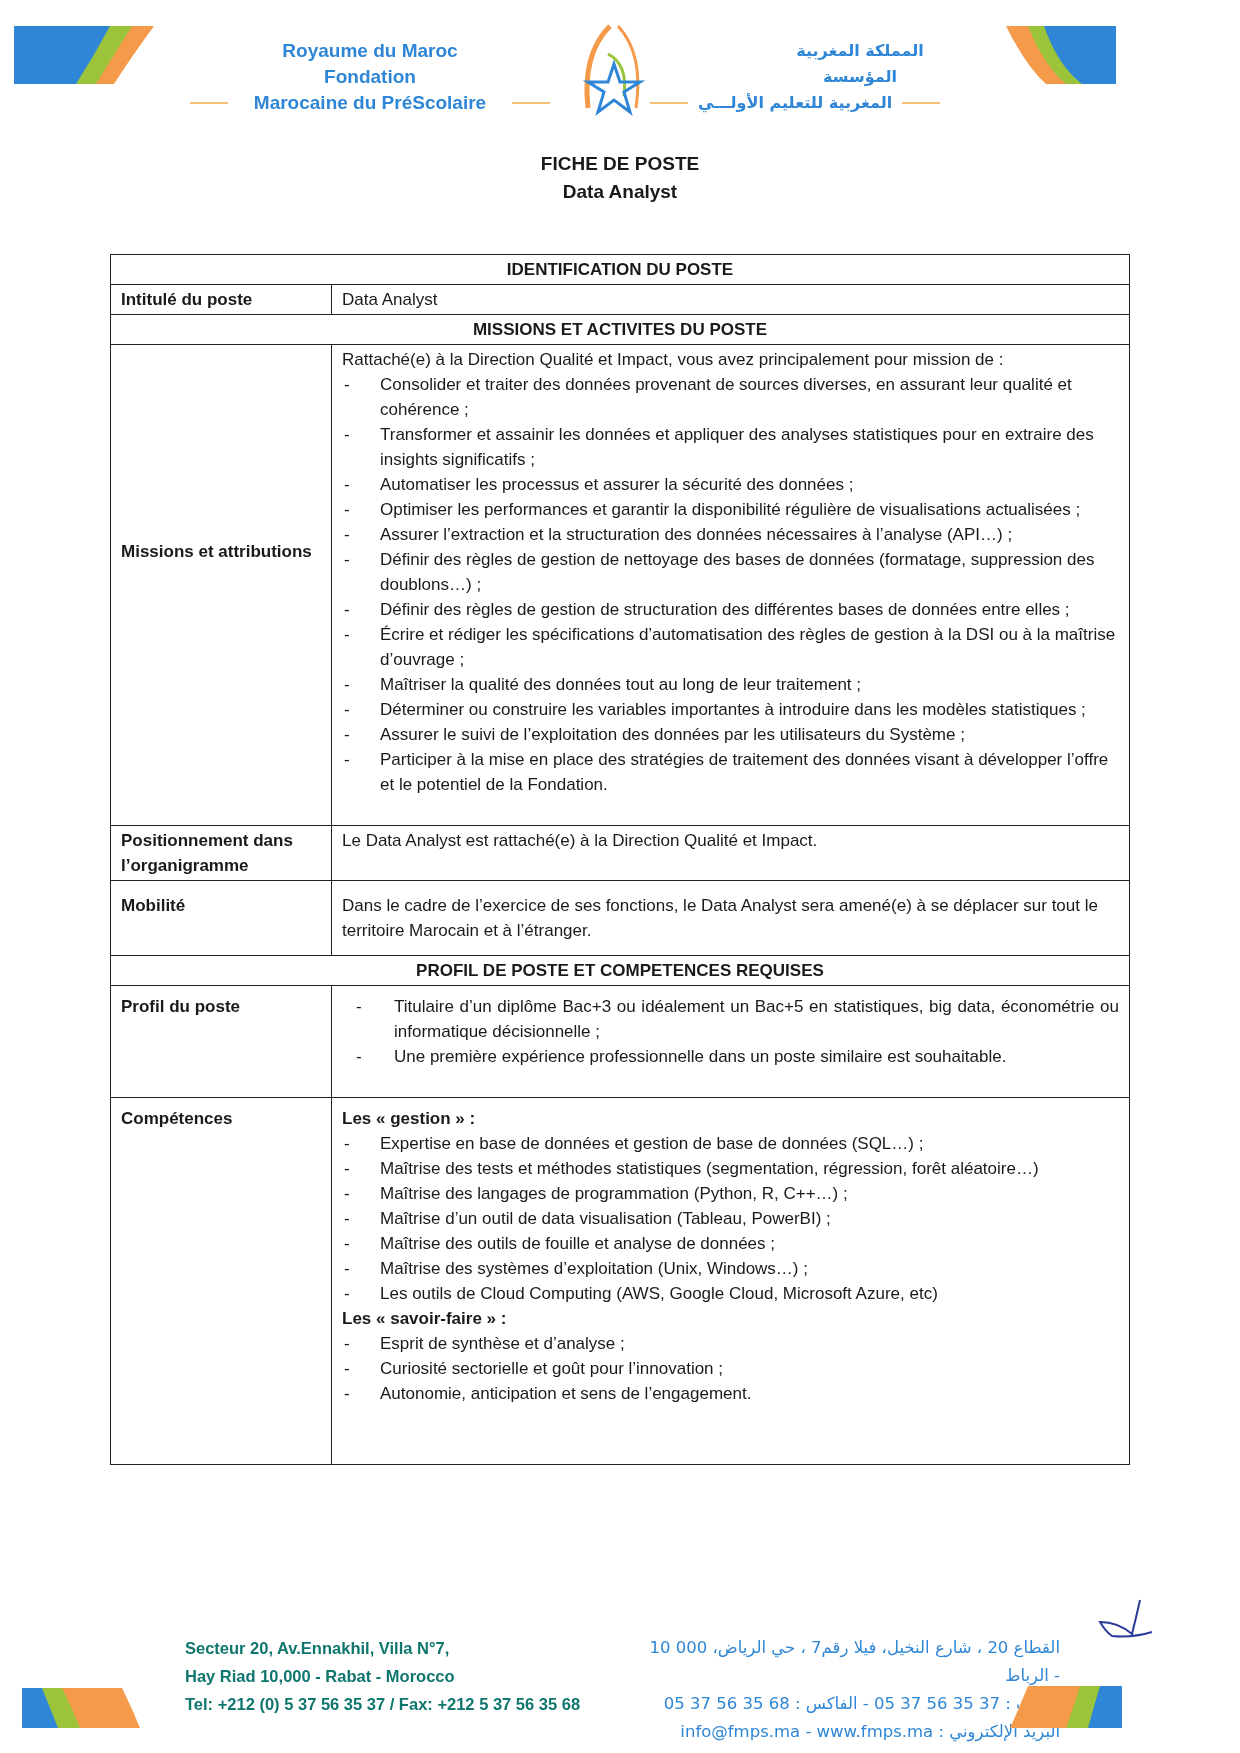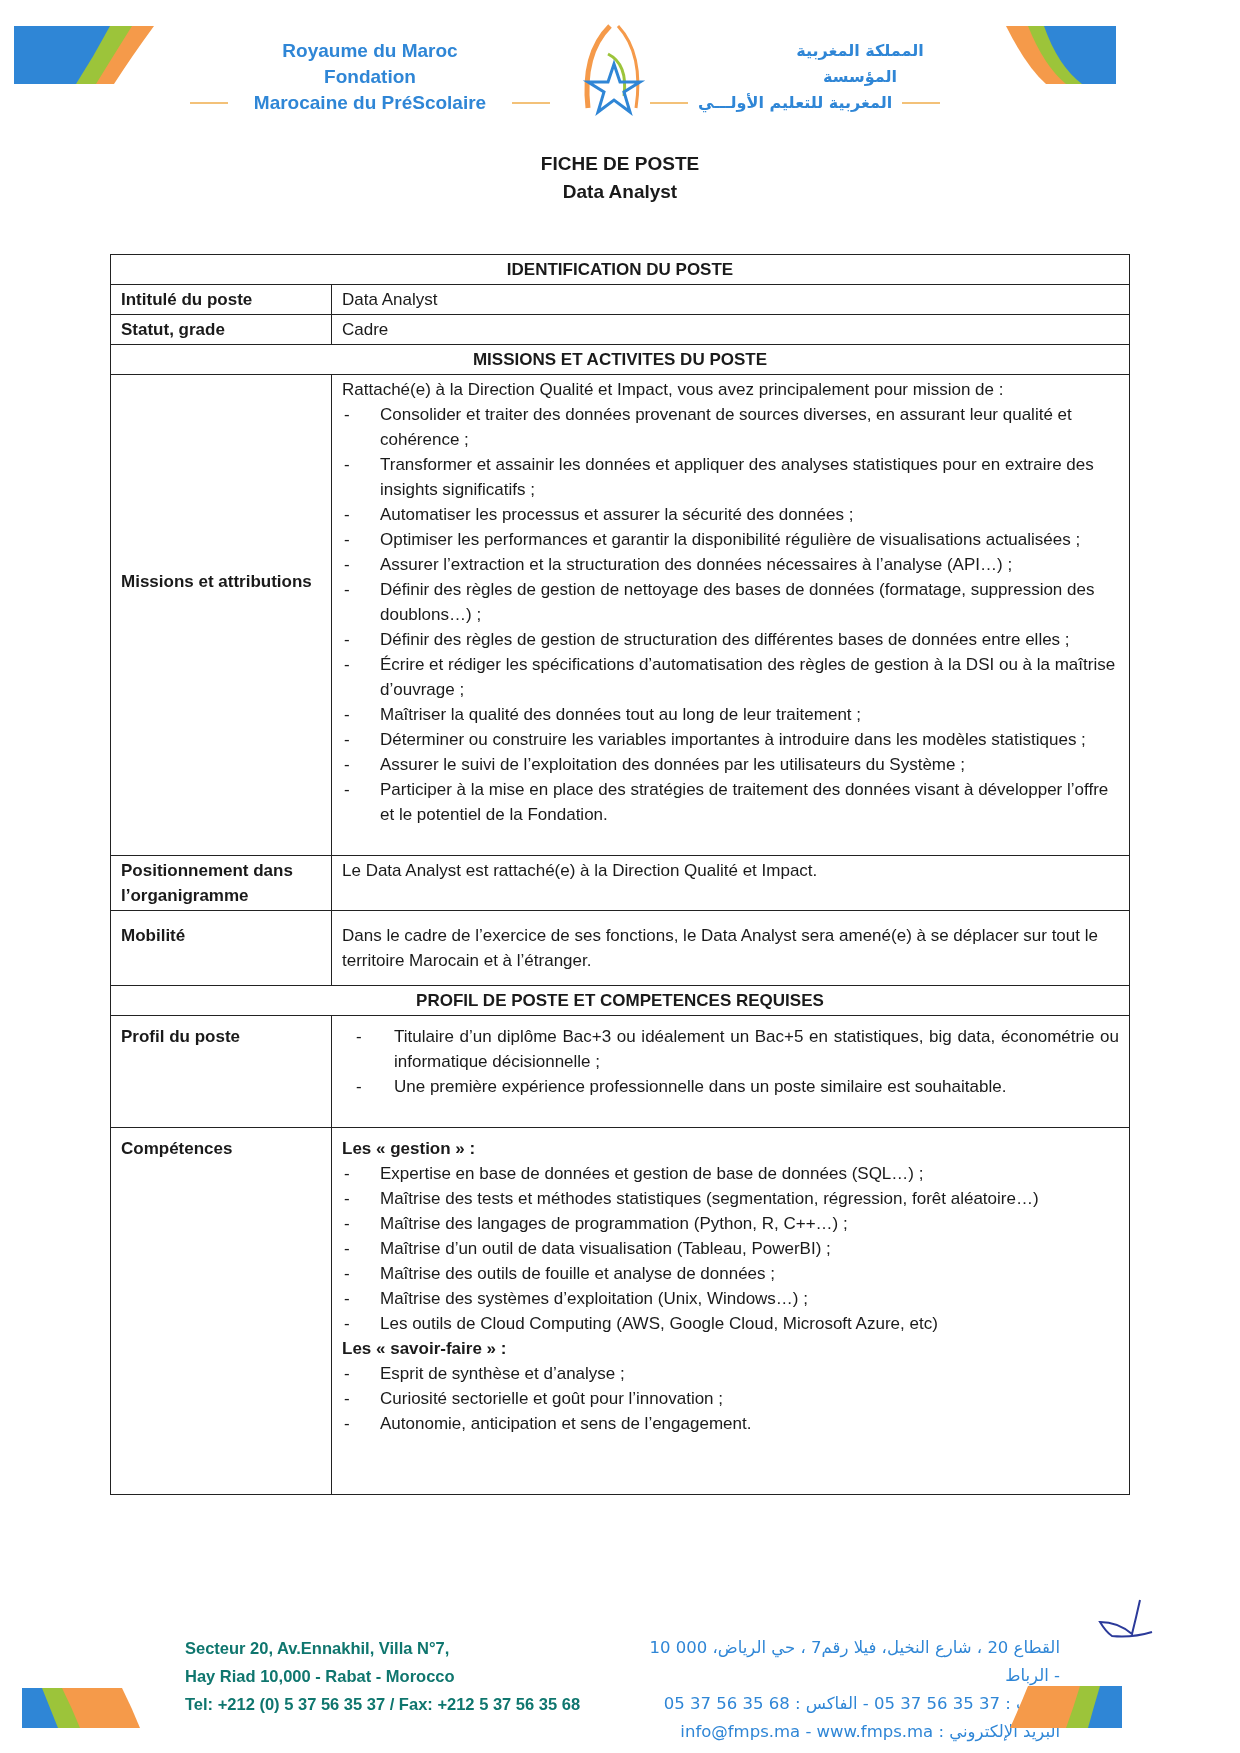--- a/index.html
+++ b/index.html
@@ -97,24 +97,20 @@
 <table class="abs sheet">
   <tbody>
       <tr>
     <td colspan="2" class="section">IDENTIFICATION DU POSTE</td>
   </tr>
   <tr>
     <td class="label">Intitulé du poste</td>
     <td>Data Analyst</td>
   </tr>
   <tr>
-    <td class="label">Statut, grade</td>
-    <td>Cadre</td>
-  </tr>
-  <tr>
     <td colspan="2" class="section">MISSIONS ET ACTIVITES DU POSTE</td>
   </tr>
   <tr>
     <td class="label" style="vertical-align:middle;padding-bottom:70px">Missions et attributions</td>
     <td style="padding-bottom:28px">
       <div>Rattaché(e) à la Direction Qualité et Impact, vous avez principalement pour mission de :</div>
       <ul class="dash-list">
         <li>Consolider et traiter des données provenant de sources diverses, en assurant leur qualité et cohérence ;</li>
         <li>Transformer et assainir les données et appliquer des analyses statistiques pour en extraire des insights significatifs ;</li>
         <li>Automatiser les processus et assurer la sécurité des données ;</li>

